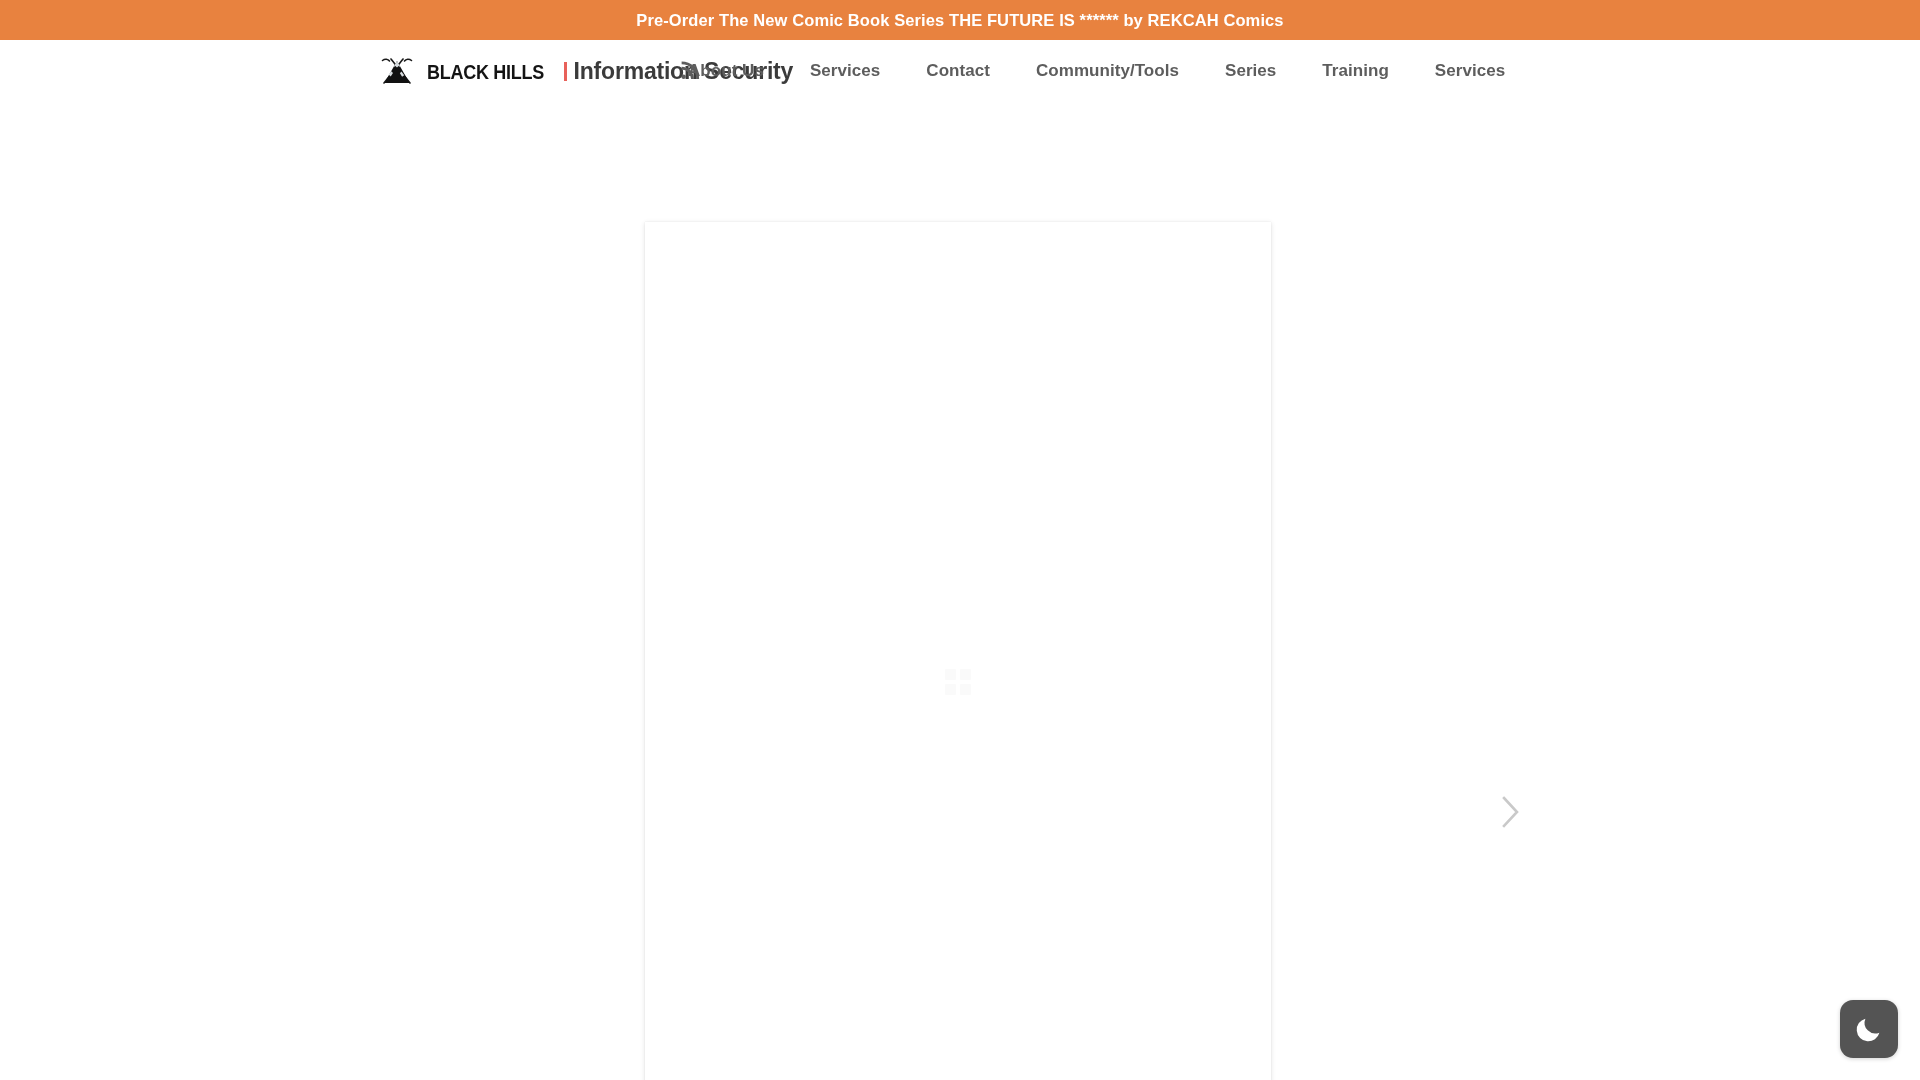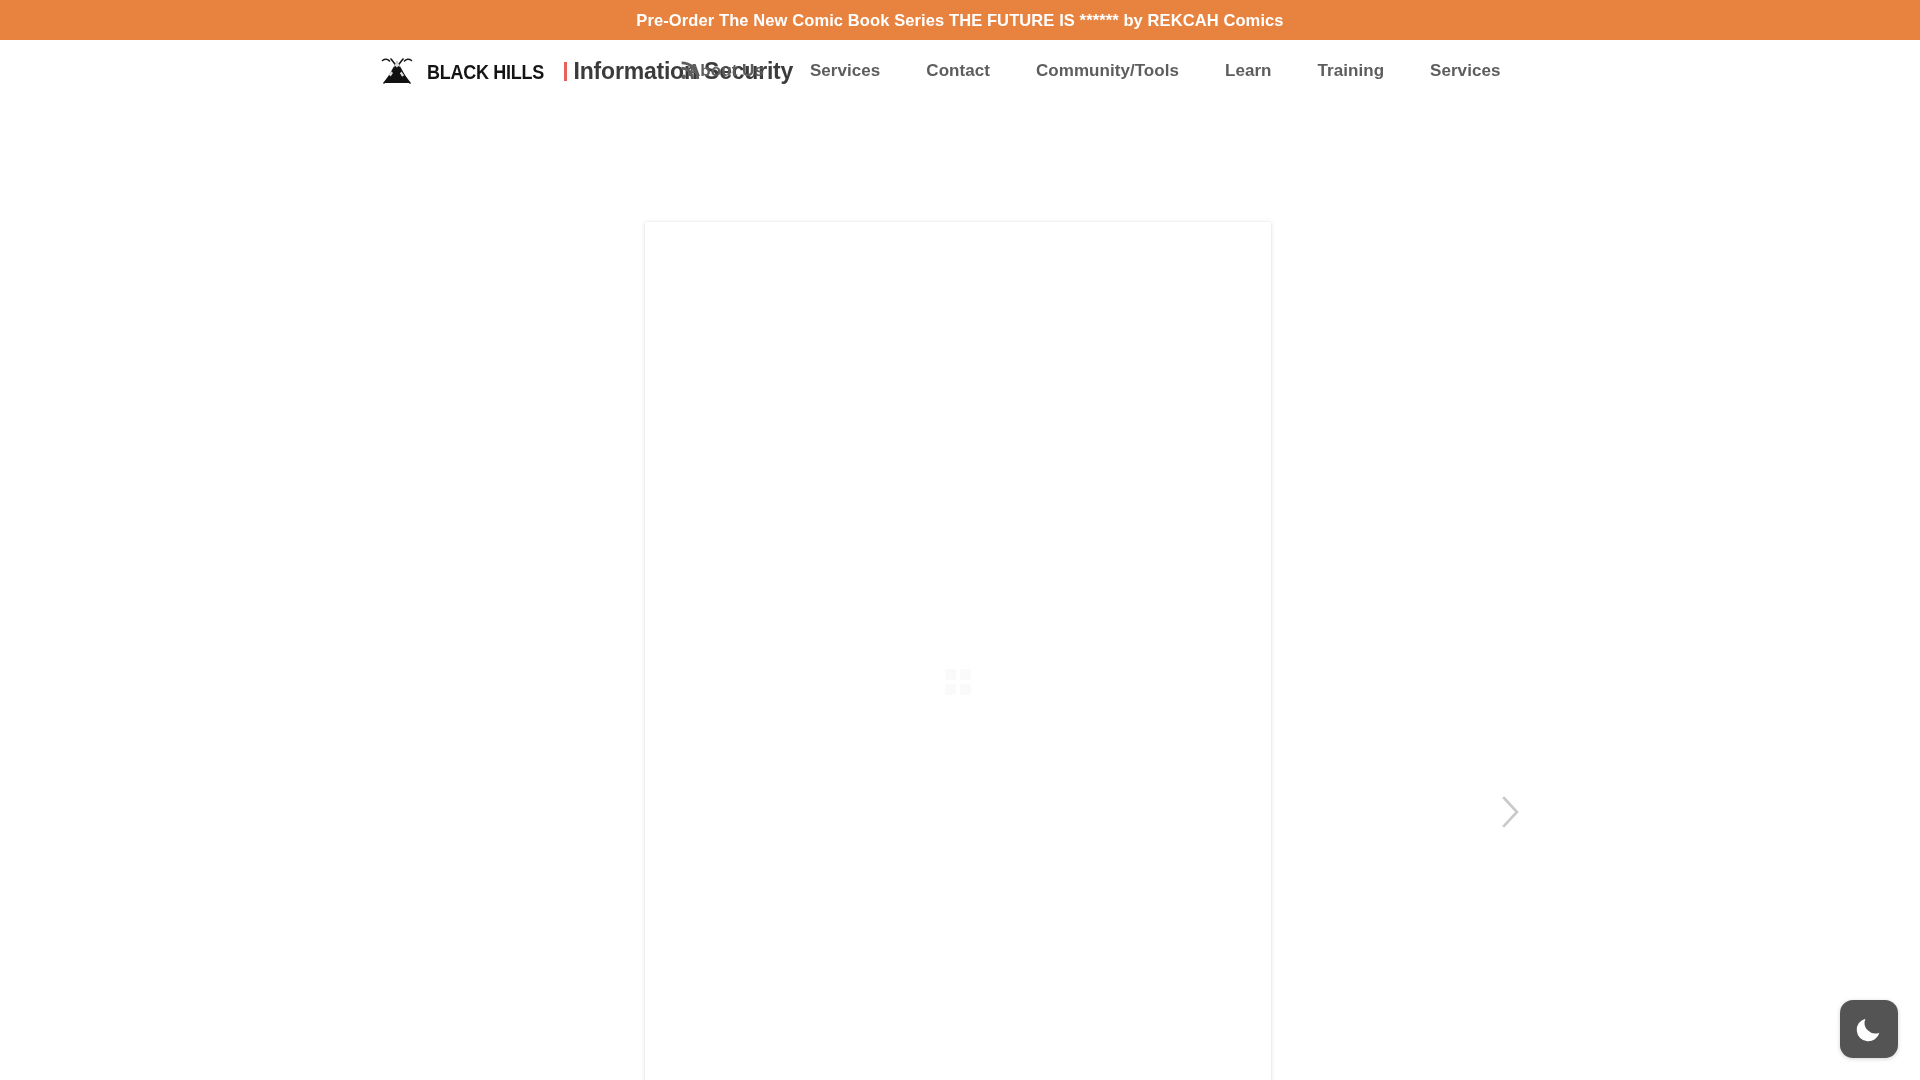--- a/index.html
+++ b/index.html
@@ -240,21 +240,21 @@
 
     <a class="nav-item" href="#">
       <span>Contact</span>
     </a>
 
     <a class="nav-item" href="#">
       <span>Community/Tools</span>
     </a>
 
     <a class="nav-item" href="#">
-      <span>Learn</span>
+      <span>Series</span>
     </a>
 
     <a class="nav-item" href="#">
       <span>Training</span>
     </a>
 
     <a class="nav-item" href="#">
       <span>Services</span>
     </a>
 

